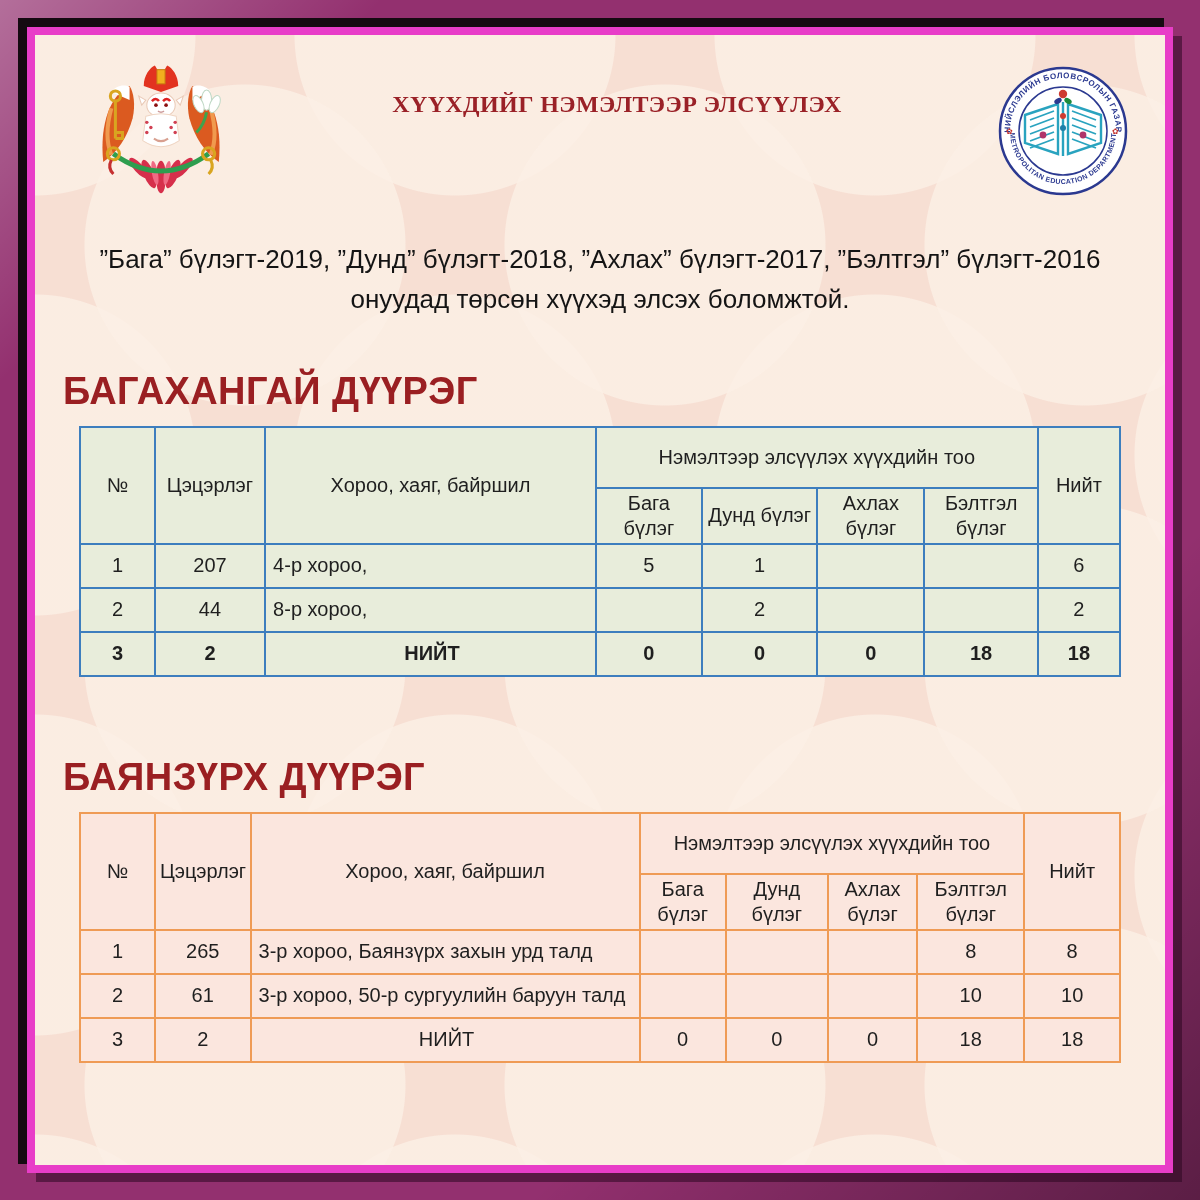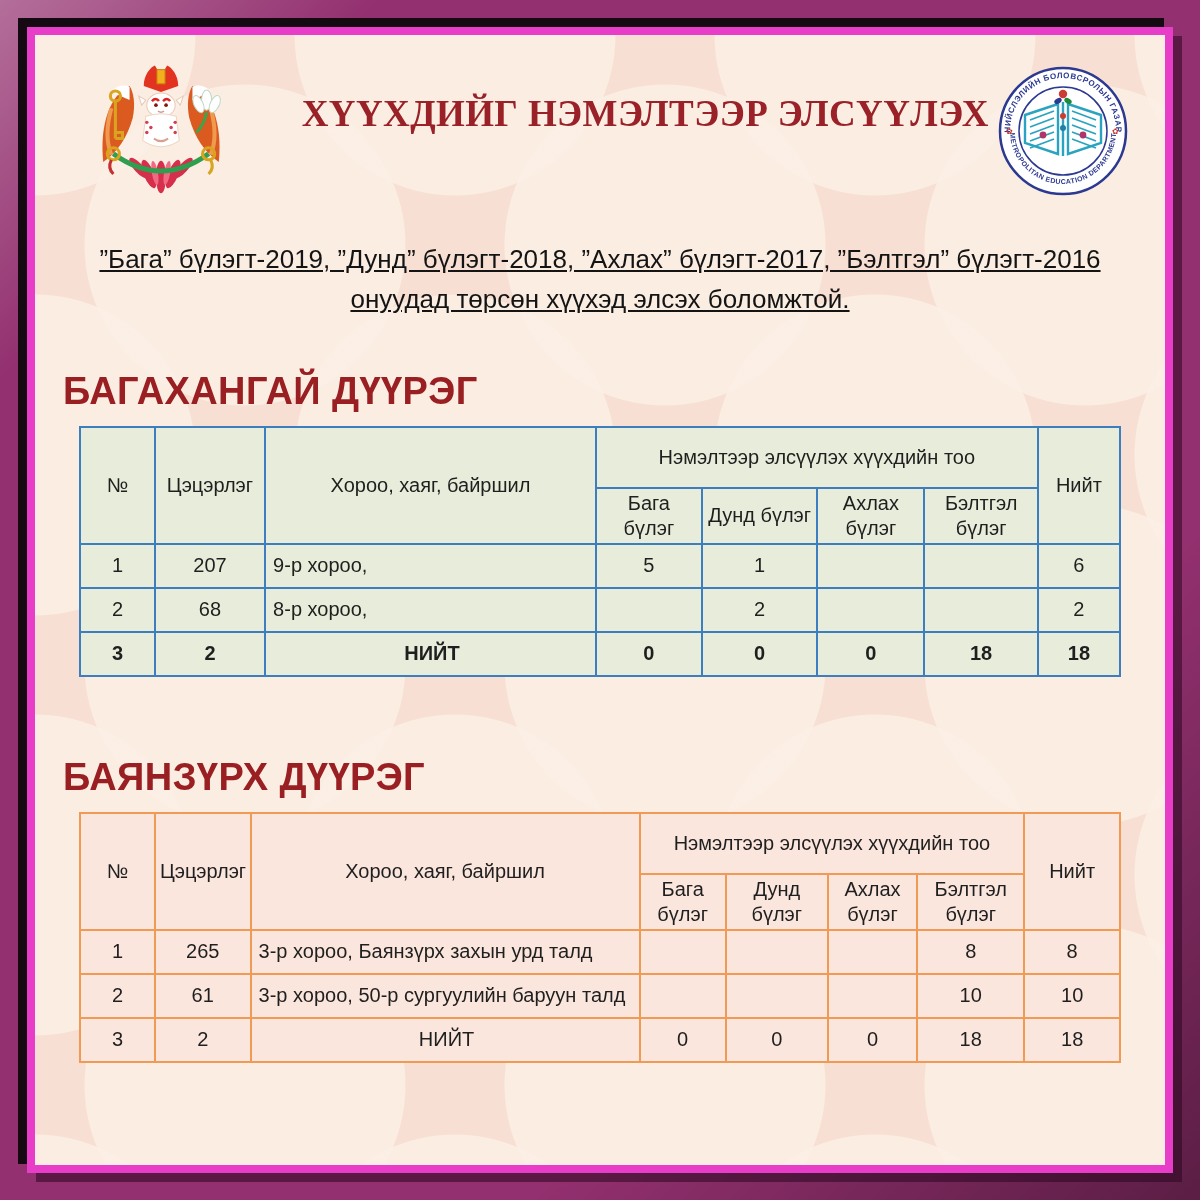--- a/index.html
+++ b/index.html
@@ -15,25 +15,25 @@
     background-color:#F7DFD3;
     background-image:
       radial-gradient(circle, rgba(252,240,230,.8) 0 160px, rgba(252,240,230,0) 161px),
       radial-gradient(circle, rgba(252,240,230,.8) 0 160px, rgba(252,240,230,0) 161px);
     background-size:420px 420px;
     background-position:0 0, 210px 210px;
   }
   .poster-header{display:flex;align-items:flex-start;padding:24px 36px 0 50px;gap:8px;}
   .logo-left{flex:0 0 152px;}
   .logo-right{flex:0 0 132px;margin-top:6px;}
-  .title-block{flex:1;margin-top:28px;text-align:right;
-    font-family:"Liberation Serif",serif;font-weight:bold;font-size:37px;line-height:1.45;
+  .title-block{flex:1;margin-top:28px;text-align:center;
+    font-family:"Liberation Serif",serif;font-weight:bold;font-size:24px;line-height:1.45;
     color:#9A2127;letter-spacing:.4px;}
   .intro{width:1085px;margin:28px auto 0;text-align:center;
-    font-size:26px;line-height:1.55;color:#141414;text-decoration:underline;}
+    font-size:26px;line-height:1.55;color:#141414;}
   .district-heading{margin:50px 0 13px 28px;font-size:38px;font-weight:bold;
     color:#9A1F22;letter-spacing:.4px;}
   .district-heading.second{margin-top:79px;}
   table{border-collapse:collapse;width:1042px;margin:0 auto;table-layout:fixed;}
   th,td{font-size:20px;font-weight:normal;text-align:center;vertical-align:middle;
     color:#1F1F1F;padding:2px 4px;box-sizing:border-box;line-height:1.25;}
   .t1{background:#E8EDDB;} .t1 th,.t1 td{border:2px solid #3D7EBE;}
   .t2{background:#FBE6DE;} .t2 th,.t2 td{border:2px solid #EF9B55;}
   tr.h1 th{height:61px;} tr.h2 th{height:56px;}
   tbody td{height:44px;}
@@ -190,30 +190,30 @@
           <th>Бага бүлэг</th>
           <th>Дунд бүлэг</th>
           <th>Ахлах бүлэг</th>
           <th>Бэлтгэл бүлэг</th>
         </tr>
       </thead>
       <tbody>
         <tr>
           <td>1</td>
           <td>207</td>
-          <td class="addr">9-р хороо,</td>
+          <td class="addr">4-р хороо,</td>
           <td>5</td>
           <td>1</td>
           <td></td>
           <td></td>
           <td>6</td>
         </tr>
         <tr>
           <td>2</td>
-          <td>68</td>
+          <td>44</td>
           <td class="addr">8-р хороо,</td>
           <td></td>
           <td>2</td>
           <td></td>
           <td></td>
           <td>2</td>
         </tr>
         <tr class="sum-row">
           <td>3</td>
           <td>2</td>

